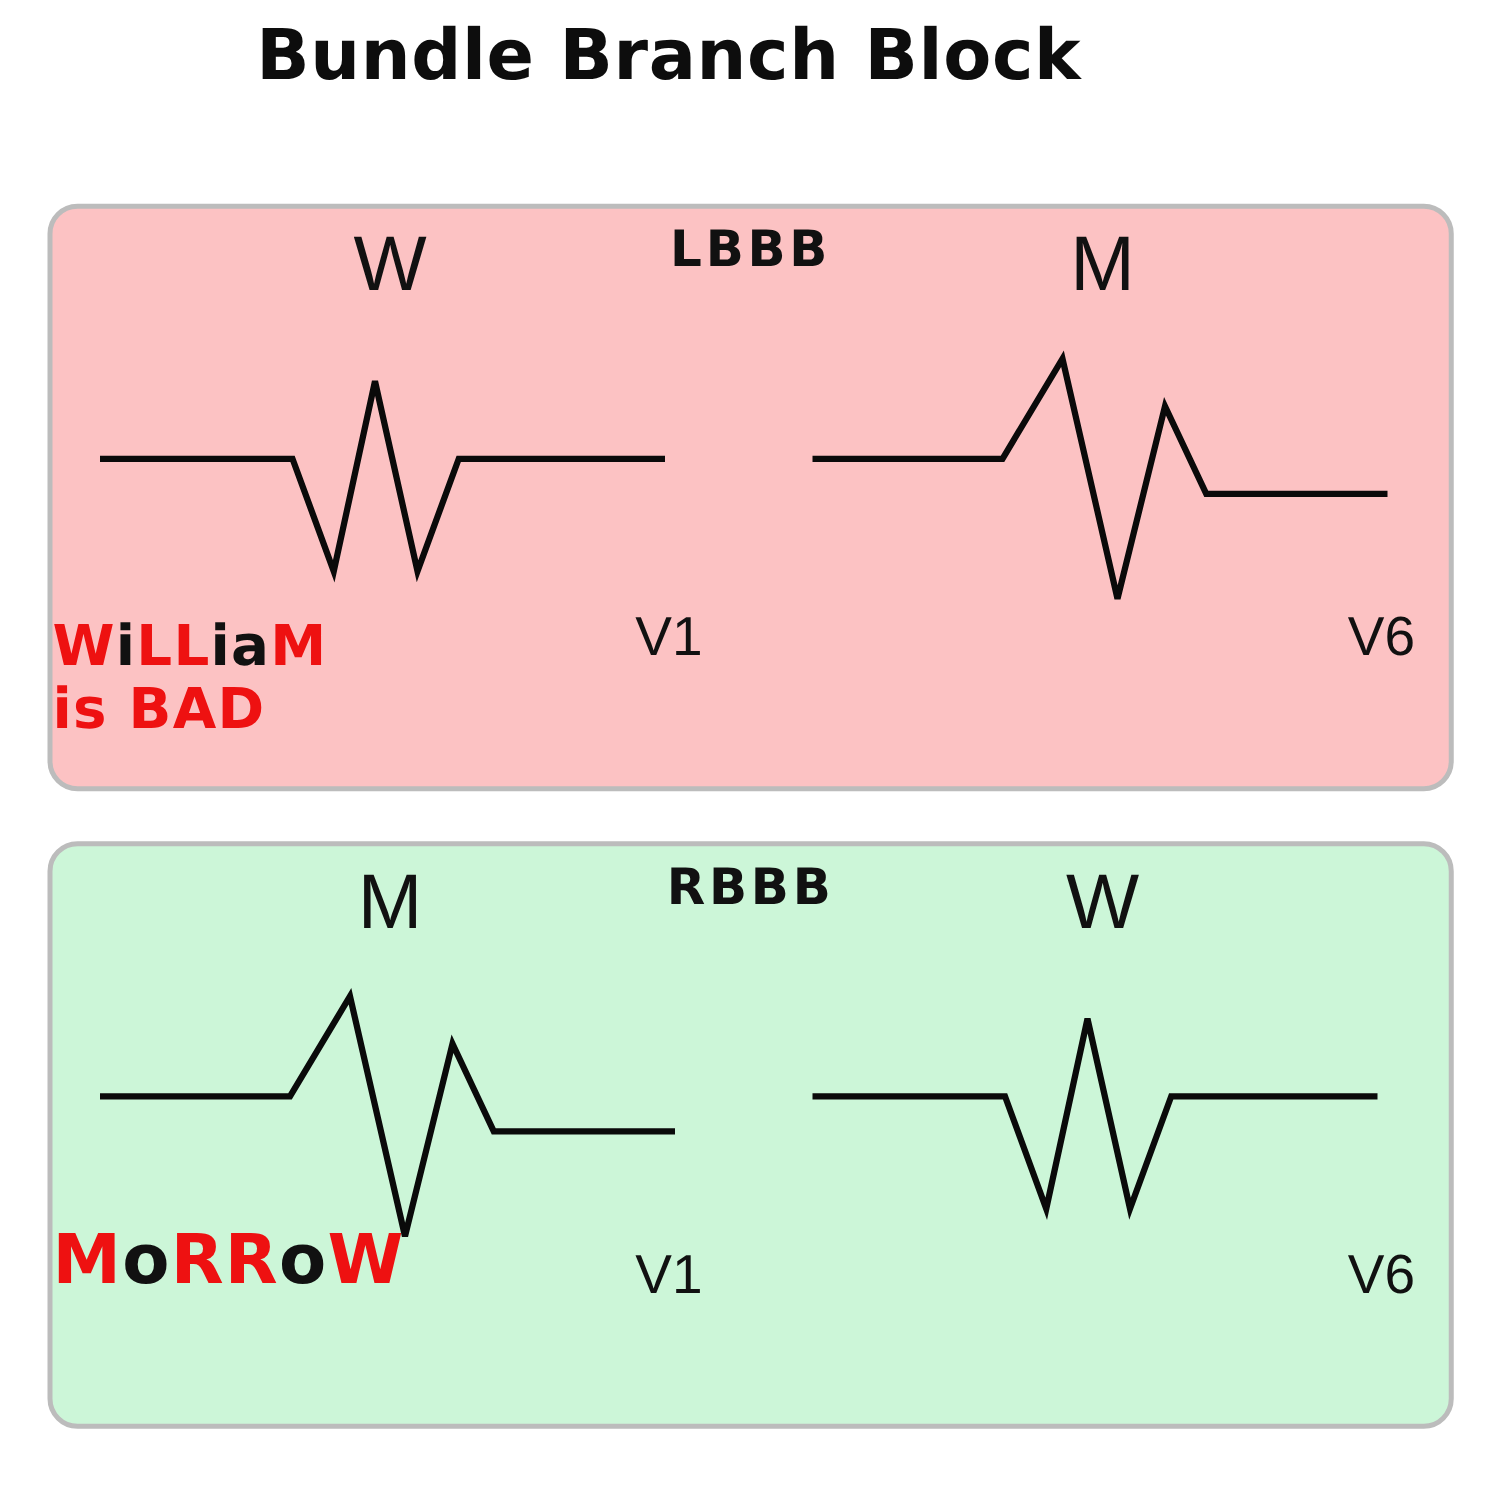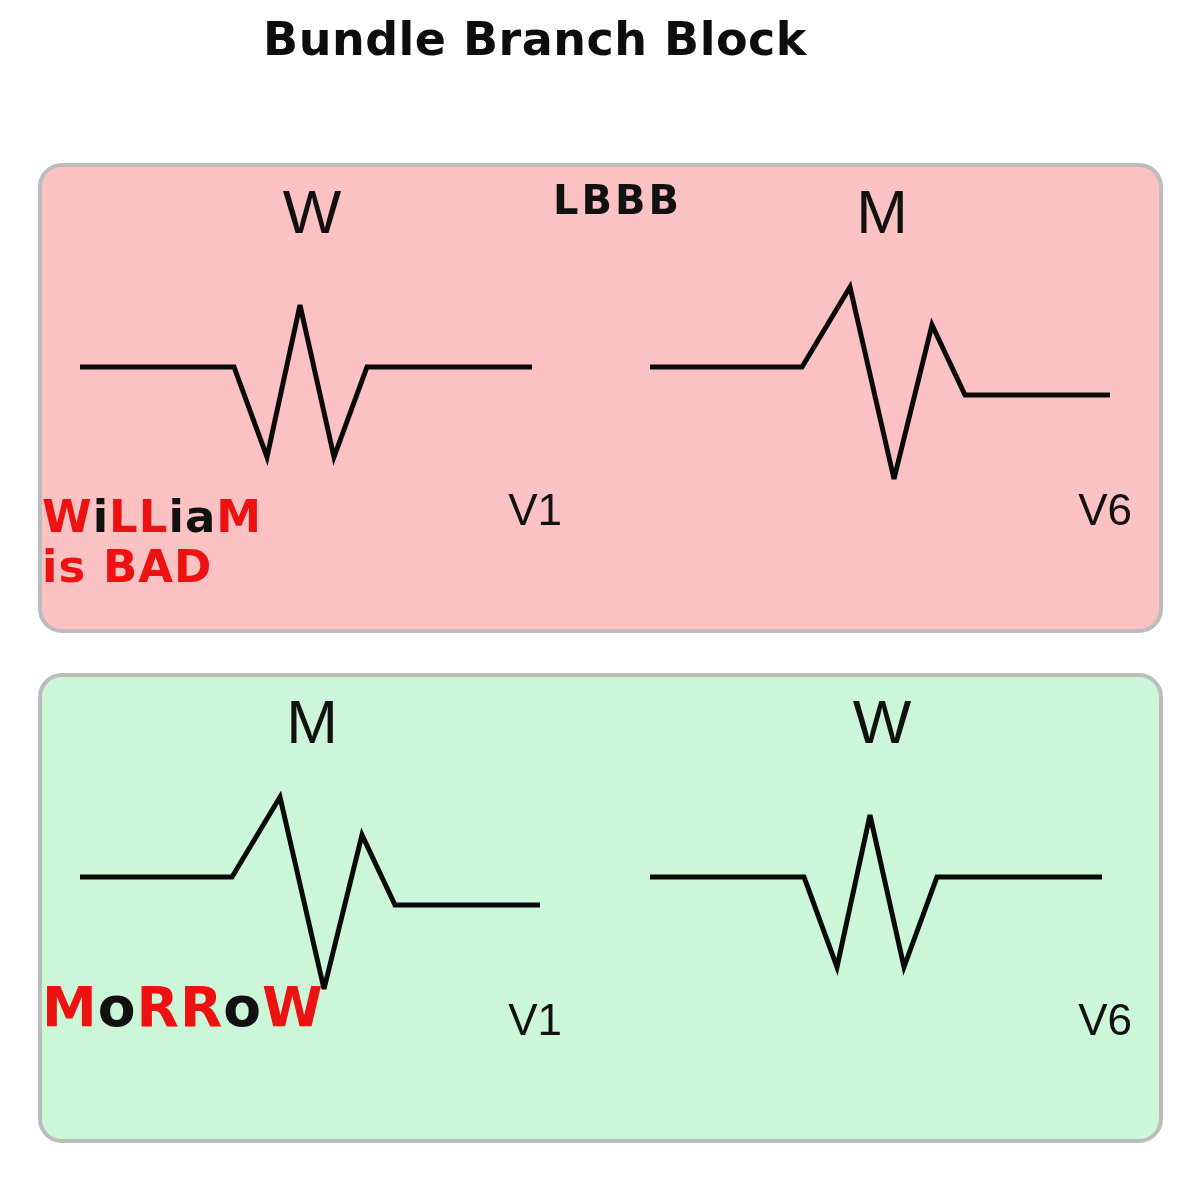--- a/index.html
+++ b/index.html
@@ -16,21 +16,21 @@
   }
 
   
   .title {
     position: absolute;
     top: 12px;
     left: 0;
     width: 1070px;
     text-align: center;
     font-family: "DejaVu Sans", sans-serif;
-    font-size: 46px;
+    font-size: 56px;
     font-weight: bold;
     letter-spacing: 0.5px;
     color: #0d0d0d;
     white-space: nowrap;
   }
 
   
   .panel {
     position: absolute;
     left: 38px;
@@ -55,21 +55,20 @@
     position: absolute;
     top: 10px;
     left: 0;
     width: 100%;
     text-align: center;
     font-family: "DejaVu Sans", sans-serif;
     font-size: 40px;
     font-weight: bold;
     letter-spacing: 3px;
     color: #111111;
-    padding-left: 17px;
   }
 
   
   .lead {
     position: absolute;
     top: 0;
     width: 500px;
     height: 100%;
   }
   .lead-left  { left: 20px; }
@@ -162,20 +161,21 @@
   </div>
 
   <div class="mnemonic mnemonic-lbbb">
     <div><span class="mn-red">W</span><span class="mn-black">i</span><span class="mn-red">LL</span><span class="mn-black">i</span><span class="mn-black">a</span><span class="mn-red">M</span></div>
     <div><span class="mn-red">is BAD</span></div>
   </div>
 </div>
 
 <div class="panel panel-rbbb">
 
+  <div class="panel-heading">RBBB</div>
 
   <div class="lead lead-left">
     <div class="shape-label">M</div>
     <svg class="ecg" viewBox="0 0 500 215">
       <path d="M 18,100 L 170,100 L 218,20 L 262,212 L 300,58 L 333,128 L 478,128"></path>
     </svg>
     <div class="lead-label">V1</div>
   </div>
 
   <div class="lead lead-right">

